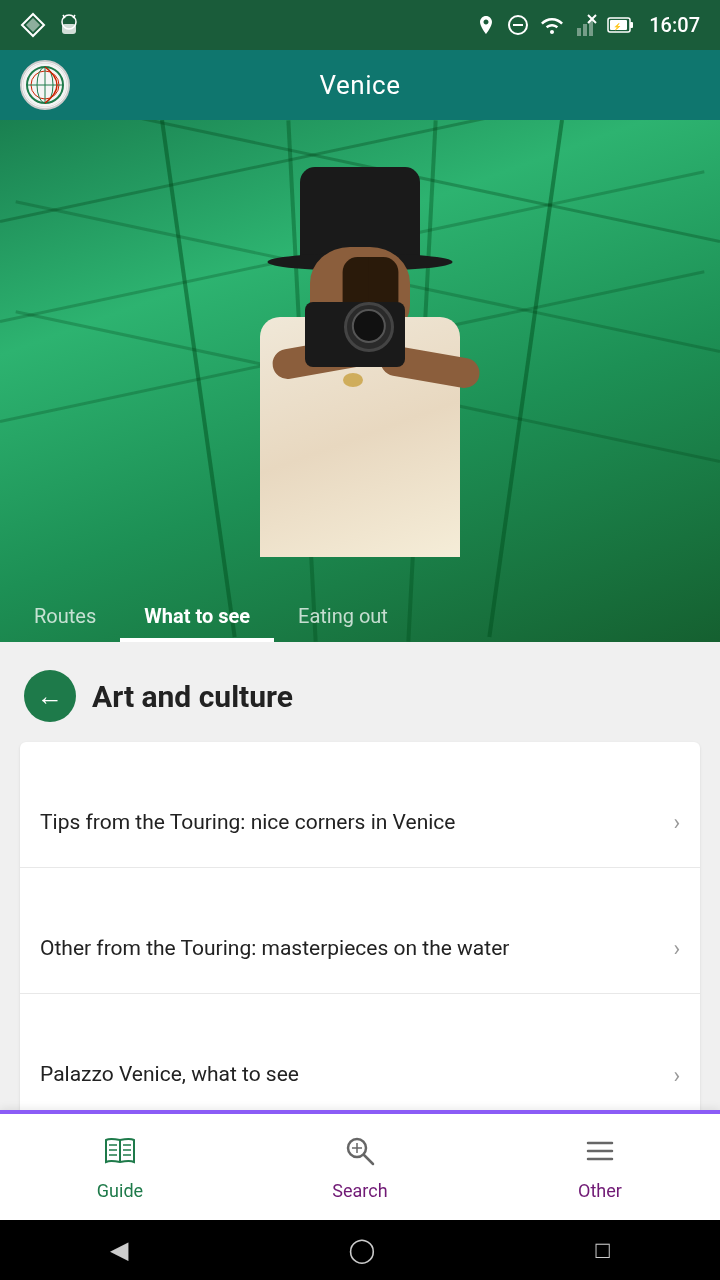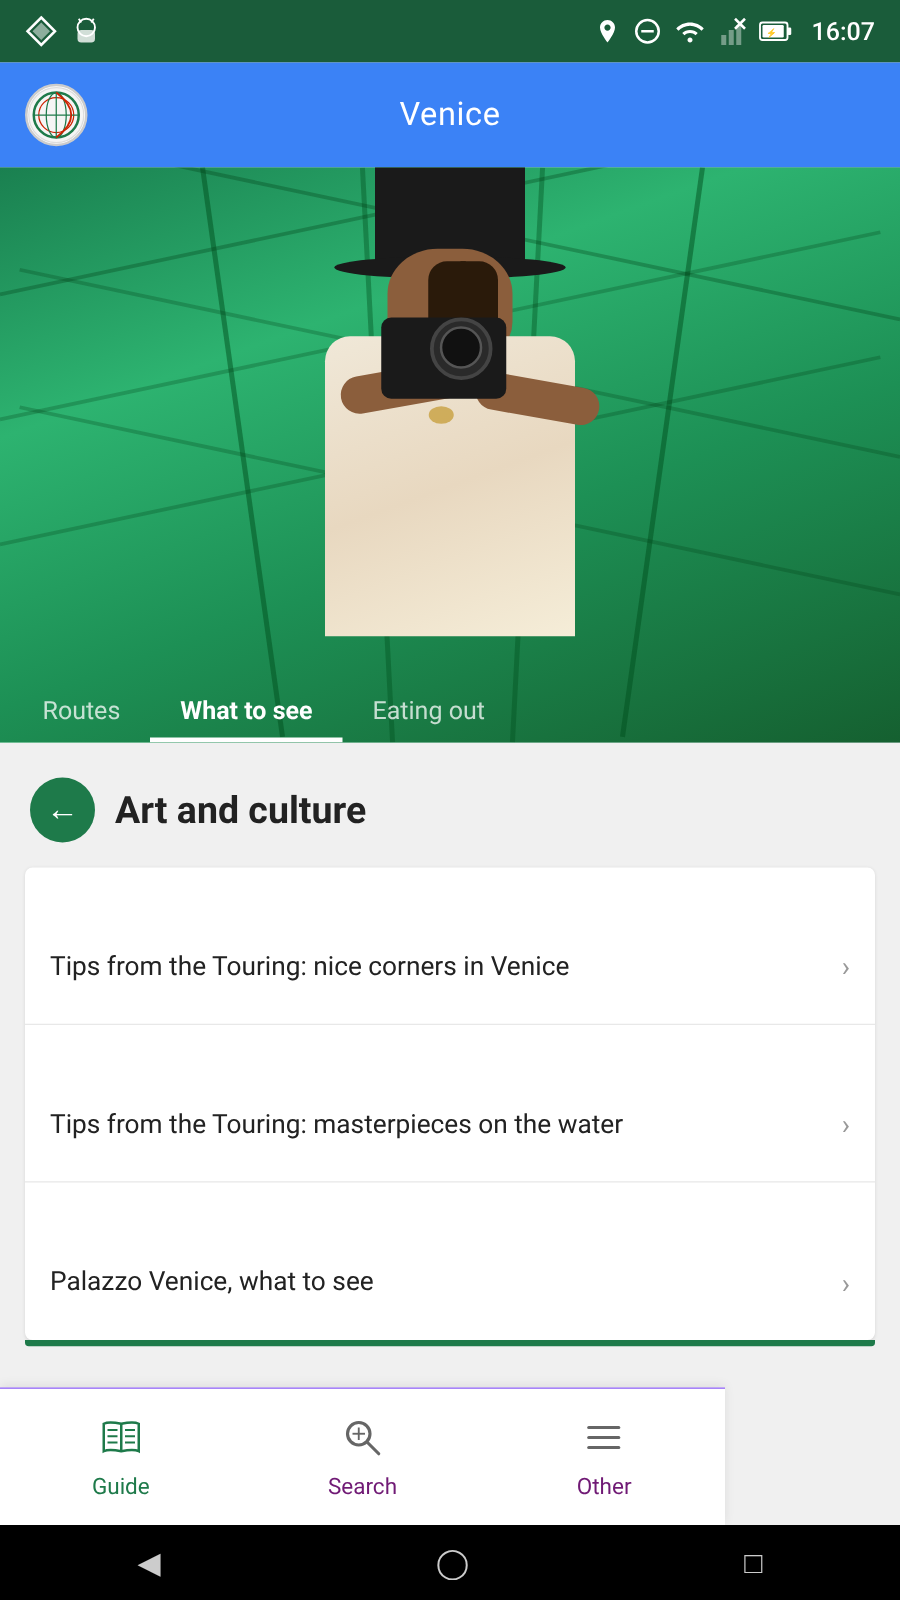--- a/index.html
+++ b/index.html
@@ -30,22 +30,22 @@
       display: flex;
       align-items: center;
       gap: 10px;
       color: white;
       font-size: 18px;
       font-weight: 500;
     }
 
     
     .app-bar {
-      background: #3b82f6;
-      height: 84px;
+      background: #0f766e;
+      height: 70px;
       display: flex;
       align-items: center;
       justify-content: center;
       position: relative;
     }
     .app-bar-logo {
       position: absolute;
       left: 20px;
       width: 54px;
       height: 54px;
@@ -61,21 +61,21 @@
       color: white;
       font-size: 26px;
       font-weight: 400;
       letter-spacing: 0.5px;
     }
 
     
     .hero {
       position: relative;
       width: 720px;
-      height: 460px;
+      height: 522px;
       background: linear-gradient(135deg, #1e7a4a 0%, #2aaa66 40%, #1a6640 100%);
       overflow: hidden;
     }
     
     .hero-bg {
       position: absolute;
       inset: 0;
       background: linear-gradient(160deg, #1a8050 0%, #2db370 30%, #1d9055 60%, #156030 100%);
     }
 
@@ -172,26 +172,26 @@
       color: #999;
       font-size: 22px;
       margin-left: 12px;
     }
 
     
     .bottom-nav {
       position: fixed;
       bottom: 60px;
       left: 0;
-      width: 580px;
+      width: 720px;
       background: white;
       height: 110px;
       display: flex;
       align-items: center;
-      border-top: 1px solid #8b5cf6;
+      border-top: 4px solid #8b5cf6;
       box-shadow: 0 -2px 8px rgba(0,0,0,0.08);
     }
     .nav-item {
       flex: 1;
       display: flex;
       flex-direction: column;
       align-items: center;
       justify-content: center;
       gap: 6px;
       cursor: pointer;
@@ -378,21 +378,21 @@
     </div>
     <h2 class="section-title">Art and culture</h2>
   </div>
 
   <div class="list-card">
     <div class="list-item">
       <span class="list-item-text">Tips from the Touring: nice corners in Venice</span>
       <span class="list-chevron">›</span>
     </div>
     <div class="list-item">
-      <span class="list-item-text">Tips from the Touring: masterpieces on the water</span>
+      <span class="list-item-text">Other from the Touring: masterpieces on the water</span>
       <span class="list-chevron">›</span>
     </div>
     <div class="list-item">
       <span class="list-item-text">Palazzo Venice, what to see</span>
       <span class="list-chevron">›</span>
     </div>
   </div>
 
   <div style="height:5px;background:#1e7a4a;margin:0 20px;border-radius:0 0 3px 3px;"></div>
 

